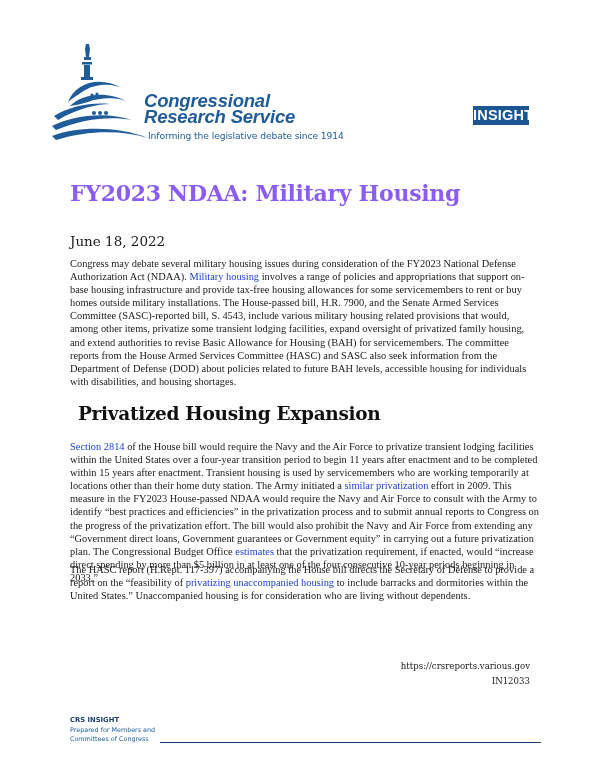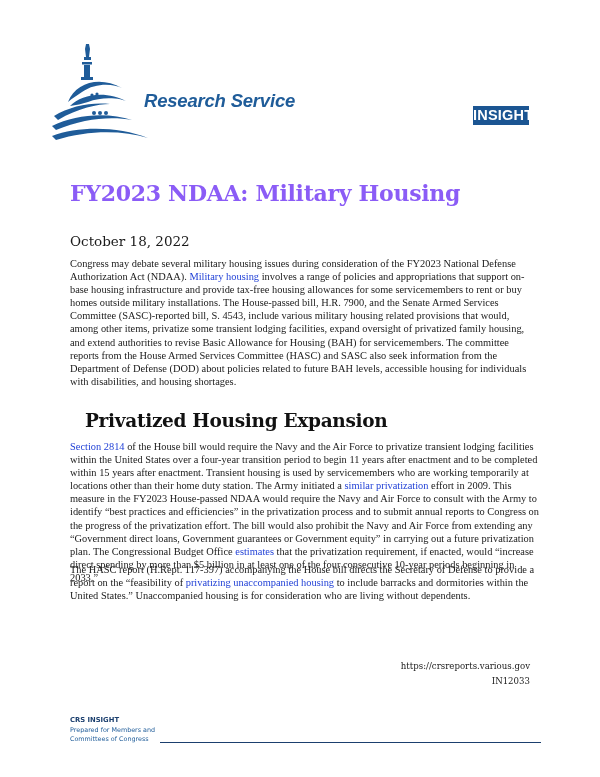--- a/index.html
+++ b/index.html
@@ -91,21 +91,21 @@
     }
     .para a {
       color: #1f3fd6;
       text-decoration: none;
     }
     .p1 { top: 257px; }
     .h2 {
       position: absolute;
       left: 70px;
       top: 395px;
-      margin: 15px;
+      margin: 8px;
       font-size: 18.5px;
       font-weight: bold;
       font-family: "DejaVu Serif", "Liberation Serif", serif;
       letter-spacing: -0.3px;
       color: #111111;
     }
     .p2 { top: 425px; margin-top: 15px; }
     .p3 { top: 563px; }
     .footer-right {
       position: absolute;
@@ -163,29 +163,31 @@
       <circle cx="46" cy="73" r="2"></circle>
       <circle cx="52" cy="73" r="2"></circle>
       <circle cx="58" cy="73" r="2"></circle>
 
       <path d="M6 76 C22 66, 44 62, 62 64 C50 64, 30 68, 10 80 z"></path>
       <path d="M4 86 C28 74, 60 72, 84 80 C64 76, 36 78, 8 90 z"></path>
       <path d="M4 96 C30 86, 70 86, 100 98 C74 90, 40 90, 8 100 z"></path>
     </g>
   </svg>
   <div class="logo-text">
+    <div>Congressional</div>
     <div>Research Service</div>
   </div>
+  <div class="logo-tagline">Informing the legislative debate since 1914</div>
 </div>
 
 <div class="insight-badge">INSIGHT</div>
 
 <h1 class="title">FY2023 NDAA: Military Housing</h1>
 
-<div class="date">October 18, 2022</div>
+<div class="date">June 18, 2022</div>
 
 <p class="para p1"><span>Congress may debate several military housing issues during consideration of the FY2023 National Defense Authorization Act (NDAA). </span><a href="#">Military housing</a><span> involves a range of policies and appropriations that support on-base housing infrastructure and provide tax-free housing allowances for some servicemembers to rent or buy homes outside military installations. The House-passed bill, H.R. 7900, and the Senate Armed Services Committee (SASC)-reported bill, S. 4543, include various military housing related provisions that would, among other items, privatize some transient lodging facilities, expand oversight of privatized family housing, and extend authorities to revise Basic Allowance for Housing (BAH) for servicemembers. The committee reports from the House Armed Services Committee (HASC) and SASC also seek information from the Department of Defense (DOD) about policies related to future BAH levels, accessible housing for individuals with disabilities, and housing shortages.</span></p>
 
 <h2 class="h2">Privatized Housing Expansion</h2>
 
 <p class="para p2"><a href="#">Section 2814</a><span> of the House bill would require the Navy and the Air Force to privatize transient lodging facilities within the United States over a four-year transition period to begin 11 years after enactment and to be completed within 15 years after enactment. Transient housing is used by servicemembers who are working temporarily at locations other than their home duty station. The Army initiated a </span><a href="#">similar privatization</a><span> effort in 2009. This measure in the FY2023 House-passed NDAA would require the Navy and Air Force to consult with the Army to identify “best practices and efficiencies” in the privatization process and to submit annual reports to Congress on the progress of the privatization effort. The bill would also prohibit the Navy and Air Force from extending any “Government direct loans, Government guarantees or Government equity” in carrying out a future privatization plan. The Congressional Budget Office </span><a href="#">estimates</a><span> that the privatization requirement, if enacted, would “increase direct spending by more than $5 billion in at least one of the four consecutive 10-year periods beginning in 2033.”</span></p>
 
 <p class="para p3"><span>The HASC report (H.Rept. 117-397) accompanying the House bill directs the Secretary of Defense to provide a report on the “feasibility of </span><a href="#">privatizing unaccompanied housing</a><span> to include barracks and dormitories within the United States.” Unaccompanied housing is for consideration who are living without dependents.</span></p>
 
 <div class="footer-right">

